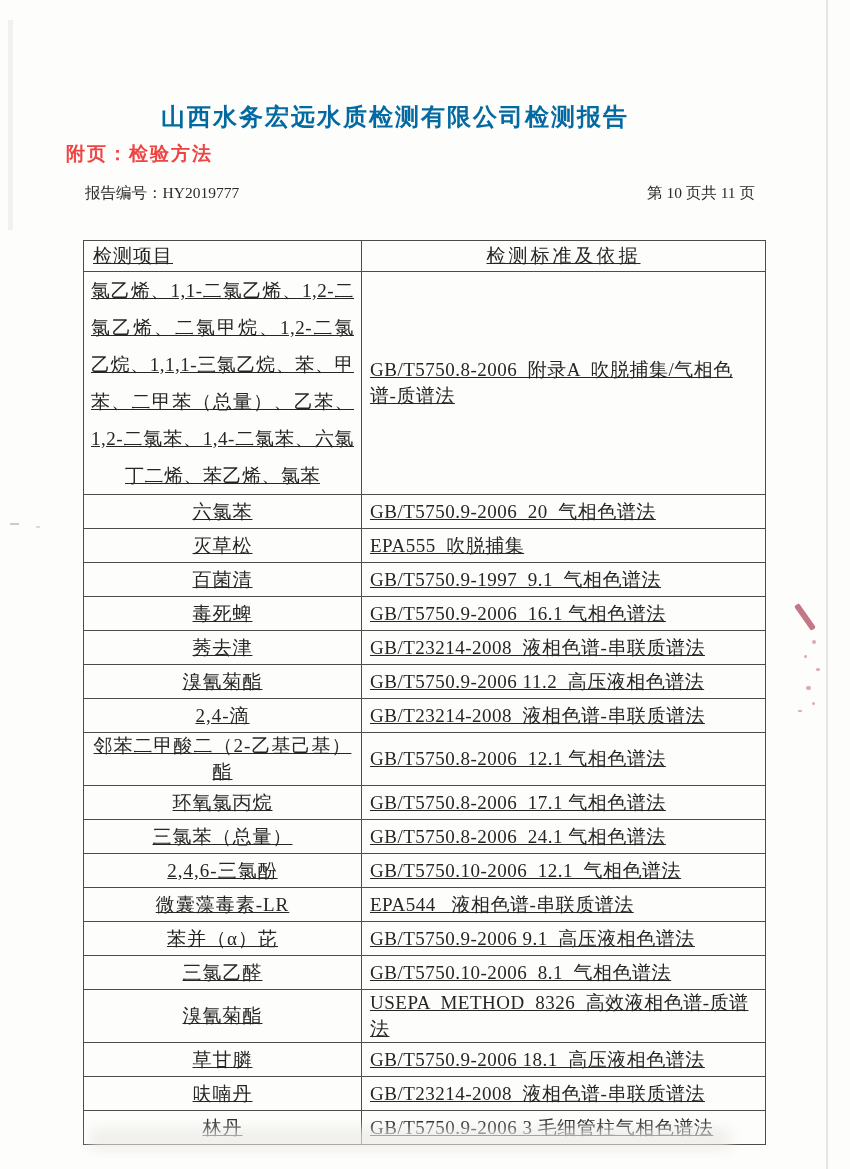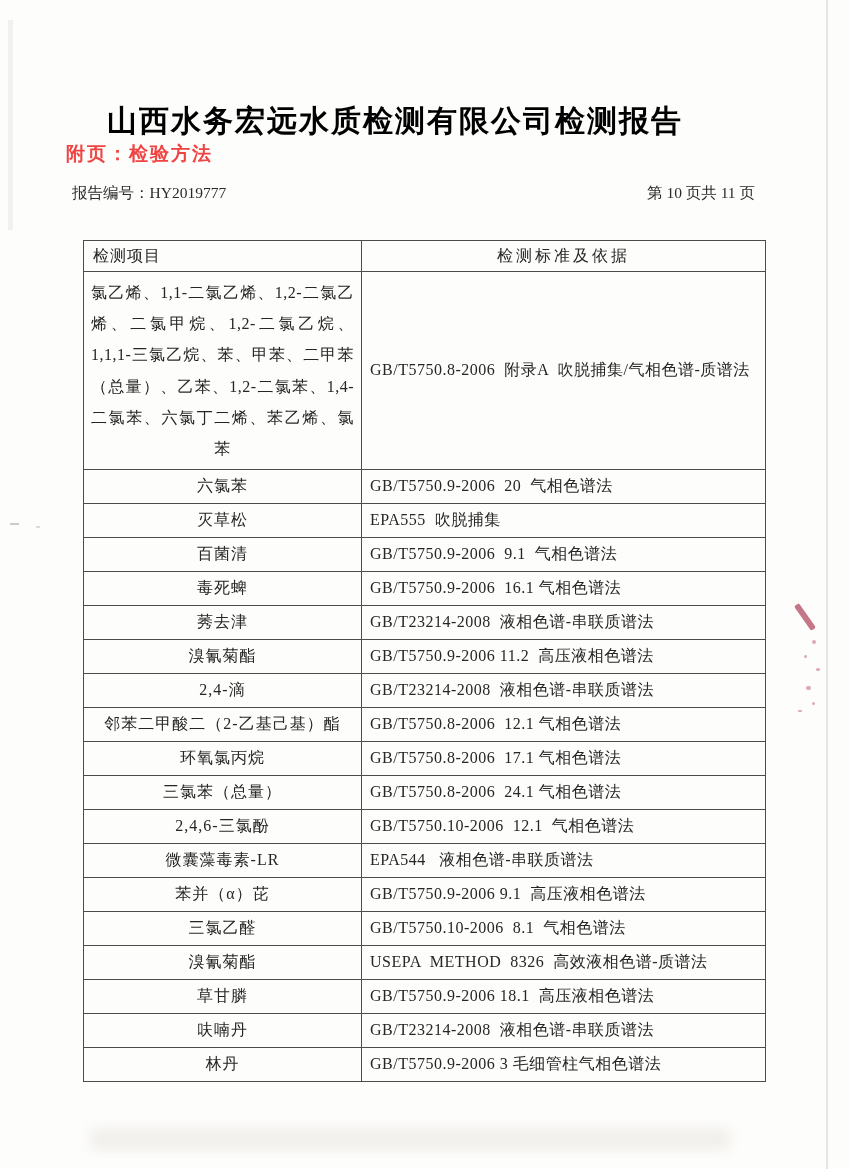--- a/index.html
+++ b/index.html
@@ -13,50 +13,51 @@
     height: 1169px;
     background: #fdfdfb;
     overflow: hidden;
     color: #262626;
   }
   
   .report-title {
     position: absolute;
     top: 101px; left: 0; right: 60px;
     text-align: center;
-    font-size: 30px;
+    font-size: 24px;
     font-weight: bold;
     letter-spacing: 2px;
-    color: #000000;
+    color: #0369a1;
   }
   .appendix-title {
     position: absolute;
     top: 141px; left: 66px;
     font-size: 19px;
     font-weight: bold;
     letter-spacing: 2px;
     color: #ef4444;
   }
   .meta-line {
     position: absolute;
-    top: 183px; left: 72px; right: 95px;
+    top: 183px; left: 85px; right: 95px;
     display: flex;
     justify-content: space-between;
     font-size: 15.5px;
     color: #2a2a2a;
   }
   
   .methods-table {
     position: absolute;
     top: 240px; left: 83px;
     width: 682px;
     border-collapse: collapse;
     table-layout: fixed;
-    font-size: 16px;
+    font-size: 19px;
     color: #262626;
+    text-decoration: underline;
   }
   .methods-table td, .methods-table th {
     border: 1px solid #4c4c4c;
     font-weight: normal;
     padding: 0;
     overflow: hidden;
   }
   .methods-table { border: 1.5px solid #3a3a3a; }
   .col-item  { width: 278px; }
   .col-std   { width: 404px; }
@@ -161,21 +162,21 @@
       <tr class="data-row">
         <td class="item-cell">六氯苯</td>
         <td class="std-cell">GB/T5750.9-2006  20  气相色谱法</td>
       </tr>
       <tr class="data-row">
         <td class="item-cell">灭草松</td>
         <td class="std-cell">EPA555  吹脱捕集</td>
       </tr>
       <tr class="data-row">
         <td class="item-cell">百菌清</td>
-        <td class="std-cell">GB/T5750.9-2006  9.1  气相色谱法</td>
+        <td class="std-cell">GB/T5750.9-1997  9.1  气相色谱法</td>
       </tr>
       <tr class="data-row">
         <td class="item-cell">毒死蜱</td>
         <td class="std-cell">GB/T5750.9-2006  16.1 气相色谱法</td>
       </tr>
       <tr class="data-row">
         <td class="item-cell">莠去津</td>
         <td class="std-cell">GB/T23214-2008  液相色谱-串联质谱法</td>
       </tr>
       <tr class="data-row">

